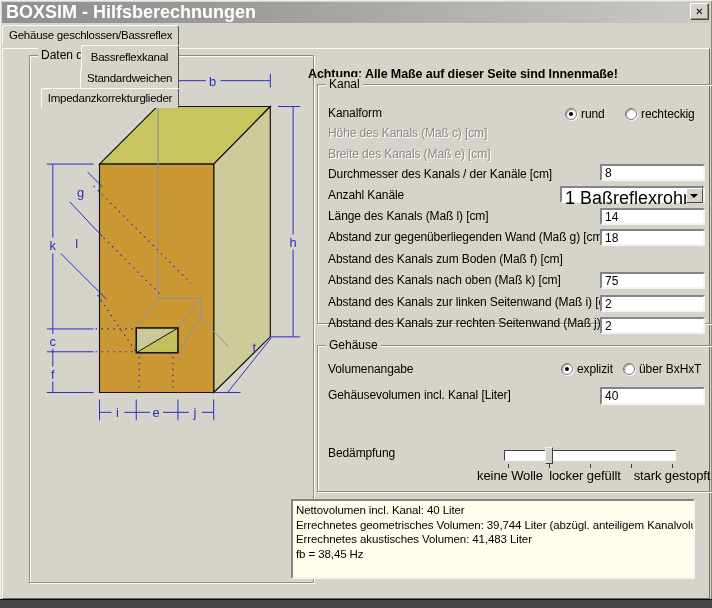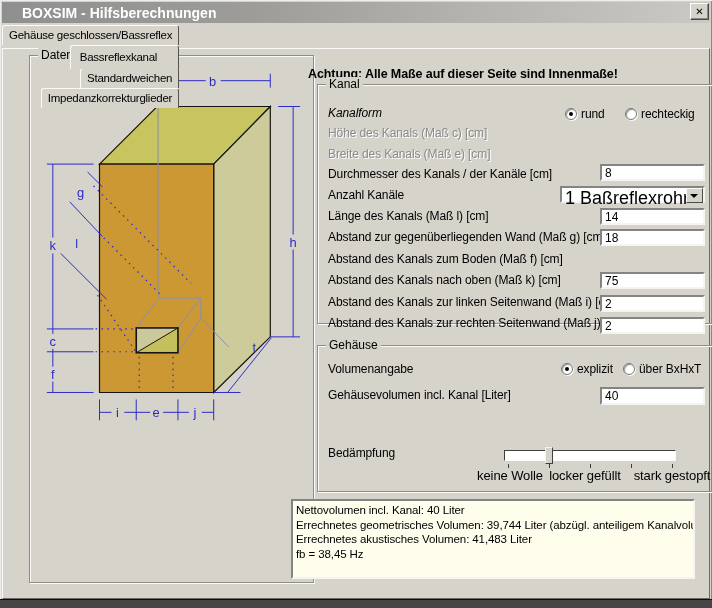--- a/index.html
+++ b/index.html
@@ -4,31 +4,31 @@
 <style>
   html,body{margin:0;padding:0;}
   body{width:712px;height:608px;overflow:hidden;
        font-family:"Liberation Sans","DejaVu Sans",sans-serif;font-size:12px;color:#000;}
   .window{position:relative;width:712px;height:608px;background:#d6d3cb;
           box-shadow:inset 1px 0 0 #efede9, inset 0 1px 0 #efede9, inset -1px 0 0 #8a8883;}
   
   .titlebar{position:absolute;left:2px;top:2px;width:708px;height:21px;
             background:linear-gradient(90deg,#8e908f 0%,#9d9c99 35%,#b4b2ae 65%,#cbc9c5 100%);
             display:flex;align-items:center;}
-  .title-text{color:#fff;font-weight:bold;font-size:14px;padding-left:20px;letter-spacing:0;}
+  .title-text{color:#fff;font-weight:bold;font-size:18px;padding-left:4px;letter-spacing:0;}
   .close-btn{position:absolute;right:3px;top:3px;width:17px;height:15px;background:#d6d3cb;
              border:1px solid;border-color:#fff #4a4a4a #4a4a4a #fff;box-shadow:inset -1px -1px 0 #8a8883;
              display:flex;align-items:center;justify-content:center;
              font-size:10px;font-weight:bold;line-height:1;cursor:default;}
   
   .tabstrip{position:absolute;left:2px;top:25px;height:24px;display:flex;align-items:flex-end;z-index:4;flex-direction:column;}
   .tab{background:#d6d3cb;border:1px solid;border-color:#fbfaf8 #55534f #d6d3cb #fbfaf8;
        border-bottom:none;border-radius:3px 3px 0 0;padding:3px 6px 4px 6px;
        font-size:11.5px;letter-spacing:-0.25px;white-space:nowrap;margin-right:1px;position:relative;}
-  .tab.active{padding:5px 21px 6px 9px;margin-bottom:-1px;z-index:6;}
+  .tab.active{padding:5px 10px 6px 9px;margin-bottom:-1px;z-index:6;}
   .tabpage{position:absolute;left:2px;top:48px;width:708px;height:551px;background:#d6d3cb;
            border-top:1px solid #fbfaf8;border-left:1px solid #fbfaf8;
            border-right:1px solid #6c6a66;border-bottom:1px solid #6c6a66;box-sizing:border-box;}
   .window-bottom{position:absolute;left:0;top:599px;width:712px;height:9px;background:#454545;
                  border-top:1px solid #0c0c0c;box-sizing:border-box;}
   
   .groupbox{position:absolute;border:1px solid #8f8d88;
             box-shadow:inset 1px 1px 0 #fbfaf8, 1px 1px 0 #fbfaf8;box-sizing:border-box;margin-left:21px;}
   .legend{position:absolute;top:-8px;left:8px;background:#d6d3cb;padding:0 3px;font-size:12px;line-height:14px;}
   
@@ -172,21 +172,21 @@
         <text x="166" y="363">j</text>
       </g>
     </svg>
   </div>
 
   <div class="notice">Achtung: Alle Maße auf dieser Seite sind Innenmaße!</div>
 
   <div class="groupbox" style="left:296px;top:84px;width:410px;height:240px;">
     <span class="legend">Kanal</span>
 
-    <span class="lbl" style="left:10px;top:21px;font-style:italic;">Kanalform</span>
+    <span class="lbl" style="left:10px;top:21px;">Kanalform</span>
     <span class="radio checked" style="left:247px;top:23px;"></span>
     <span class="lbl" style="left:263px;top:22px;">rund</span>
     <span class="radio" style="left:307px;top:23px;"></span>
     <span class="lbl" style="left:323px;top:22px;">rechteckig</span>
 
     <span class="lbl disabled" style="left:10px;top:41px;">Höhe des Kanals (Maß c) [cm]</span>
     <span class="lbl disabled" style="left:10px;top:62px;">Breite des Kanals (Maß e) [cm]</span>
 
     <span class="lbl" style="left:10px;top:82px;">Durchmesser des Kanals / der Kanäle [cm]</span>
     <input class="tb" style="left: 282px; top: 79px;" value="8">

